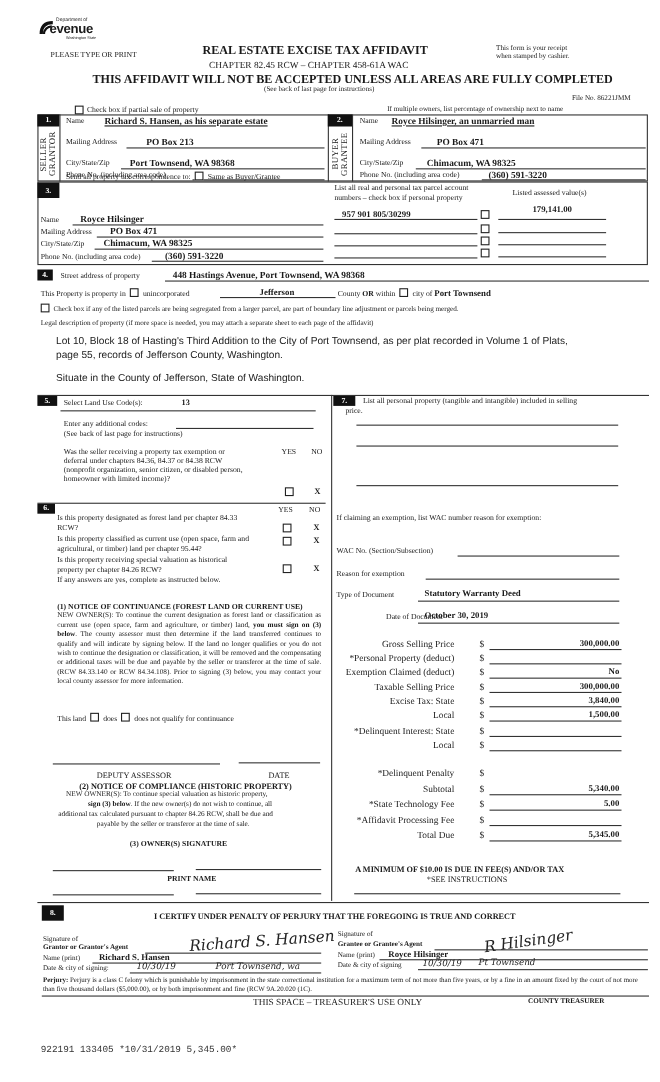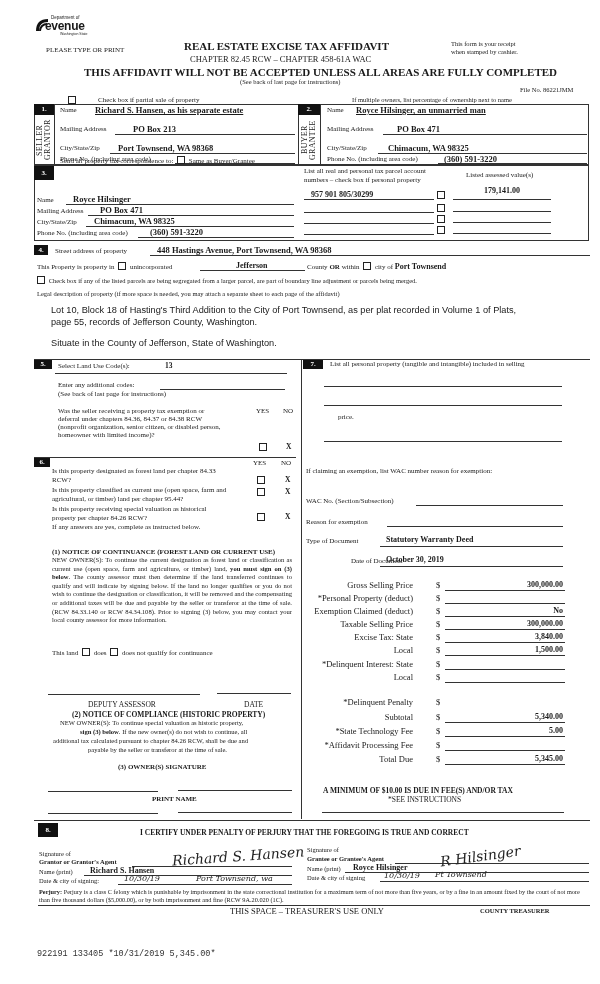--- a/index.html
+++ b/index.html
@@ -43,21 +43,21 @@
 <span class="lbl" style="left:46px;top:46px;font-size:7px;">PLEASE TYPE OR PRINT</span>
 <span class="abs b" style="left:184px;top:40px;font-size:11px;white-space:nowrap;">REAL ESTATE EXCISE TAX AFFIDAVIT</span>
 <span class="abs" style="left:190px;top:54px;font-size:8.5px;white-space:nowrap;">CHAPTER 82.45 RCW – CHAPTER 458-61A WAC</span>
 <span class="lbl" style="left:451px;top:40px;font-size:6.5px;">This form is your receipt</span>
 <span class="lbl" style="left:451px;top:48px;font-size:6.5px;">when stamped by cashier.</span>
 <span class="abs b" style="left:84px;top:66px;font-size:11px;white-space:nowrap;">THIS AFFIDAVIT WILL NOT BE ACCEPTED UNLESS ALL AREAS ARE FULLY COMPLETED</span>
 <span class="lbl" style="left:240px;top:78px;font-size:6.5px;">(See back of last page for instructions)</span>
 <span class="lbl" style="left:520px;top:86px;font-size:6.5px;">File No. 86221JMM</span>
 
 <span class="cb" style="left:68px;top:96px;"></span>
-<span class="lbl" style="left:79px;top:96px;margin-left:19px;">Check box if partial sale of property</span>
+<span class="lbl" style="left:79px;top:96px;">Check box if partial sale of property</span>
 <span class="lbl" style="left:352px;top:96px;font-size:6.5px;">If multiple owners, list percentage of ownership next to name</span>
 
 <div class="box" style="left:34px;top:104px;width:555px;height:61px;"></div>
 <div class="vline" style="left:298px;top:104px;height:61px;"></div>
 
 <div class="sec-num" style="left:34px;top:104px;width:20px;">1.</div>
 <div class="vert" style="left:36px;top:118px;height:44px;width:16px;line-height:8px;">
   <span>SELLER</span><br><span>GRANTOR</span>
 </div>
 <div class="vline" style="left:54px;top:104px;height:61px;"></div>
@@ -246,21 +246,21 @@
 <span class="abs b" style="left:118px;top:763px;font-size:7px;white-space:nowrap;">(3)  OWNER(S) SIGNATURE</span>
 <div class="uline" style="left:48px;top:791px;width:110px;"></div>
 <div class="uline" style="left:178px;top:790px;width:114px;"></div>
 <span class="abs b" style="left:152px;top:795px;font-size:7px;white-space:nowrap;">PRINT NAME</span>
 <div class="uline" style="left:48px;top:813px;width:110px;"></div>
 <div class="uline" style="left:178px;top:812px;width:114px;"></div>
 
 <div class="vline" style="left:301px;top:359px;height:460px;"></div>
 <div class="sec-num" style="left:303px;top:360px;width:20px;height:9px;line-height:9px;">7.</div>
 <span class="lbl" style="left:330px;top:360px;">List all personal property (tangible and intangible) included in selling</span>
-<span class="lbl" style="left:338px;top:369px;margin-top:44px;">price.</span>
+<span class="lbl" style="left:314px;top:369px;">price.</span>
 <div class="uline" style="left:324px;top:386px;width:238px;"></div>
 <div class="uline" style="left:324px;top:405px;width:238px;"></div>
 <div class="uline" style="left:324px;top:441px;width:238px;"></div>
 
 <span class="lbl" style="left:306px;top:467px;">If claiming an exemption, list WAC number reason for exemption:</span>
 <span class="lbl" style="left:306px;top:497px;">WAC No. (Section/Subsection)</span>
 <div class="uline" style="left:416px;top:505px;width:147px;"></div>
 <span class="val" style="left:420px;top:495px;"></span>
 <span class="lbl" style="left:306px;top:518px;">Reason for exemption</span>
 <div class="uline" style="left:387px;top:526px;width:176px;"></div>

